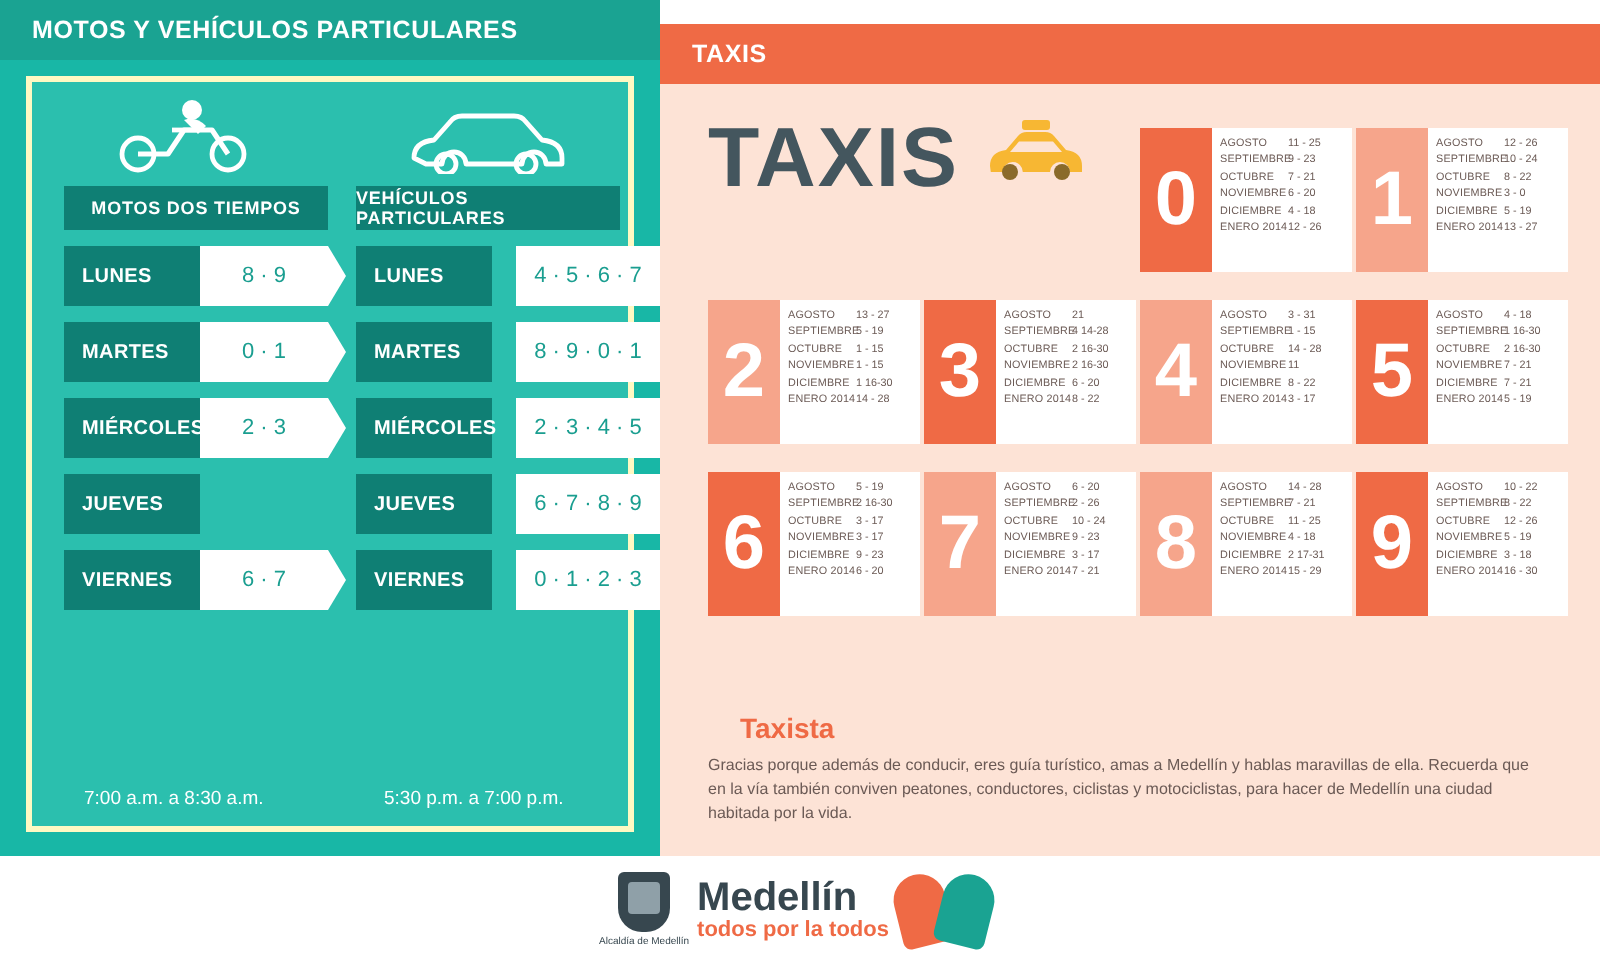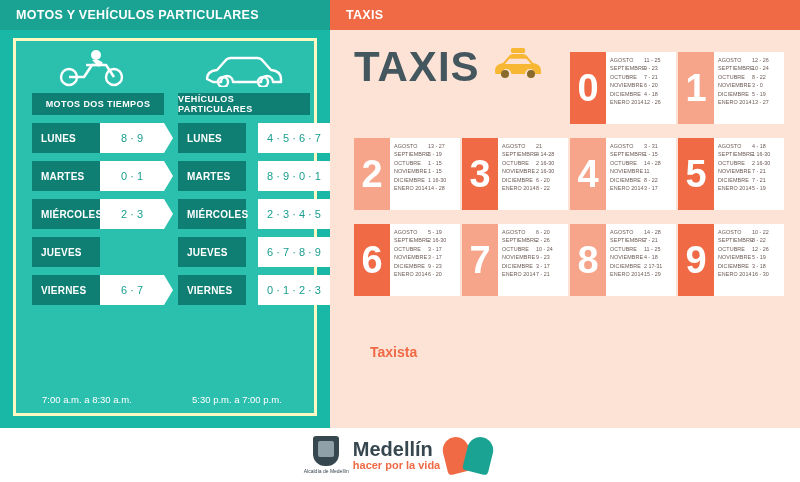--- a/index.html
+++ b/index.html
@@ -69,21 +69,21 @@
     border-left:9px solid #ffffff;
   }
   .footnote {
     position:absolute; bottom:8px; color:#ffffff; font-size:9.5px;
   }
   .footnote.a { left:26px; }
   .footnote.b { left:176px; }
 
   
   .right {
-    position:absolute; left:330px; top:0; width:470px; height:428px;
+    position:absolute; left:330px; top:12px; width:470px; height:428px;
     background:#fde3d6;
   }
   .right-header {
     height:30px; background:#ef6a45; display:flex; align-items:center;
   }
   .right-header .ttl {
     color:#ffffff; font-size:12.5px; font-weight:bold; letter-spacing:.3px;
     padding-left:16px;
   }
   .taxi-title-wrap {
@@ -576,32 +576,33 @@
                 <span class="d">16 - 30</span>
               </div>
           </div>
         </div>
       </div>
 
     </div>
 
     <div class="taxista">
       <h3>Taxista</h3>
+      <p>Gracias porque además de conducir, eres guía turístico, amas a Medellín y hablas maravillas de ella. Recuerda que en la vía también conviven peatones, conductores, ciclistas y motociclistas, para hacer de Medellín una ciudad habitada por la vida.</p>
     </div>
   </div>
 
   <div class="footer">
     <div class="footer-inner">
       <div class="alcaldia">
         <div class="shield"></div>
         <div class="cap">Alcaldía de Medellín</div>
       </div>
       <div class="med">
         <div class="m1">Medellín</div>
-        <div class="m2">hacer por la vida</div>
+        <div class="m2">todos por la todos</div>
       </div>
       <div class="heart">
         <span class="hl"></span>
           <span class="hr"></span>
       </div>
     </div>
   </div>
 
 </div>
 

